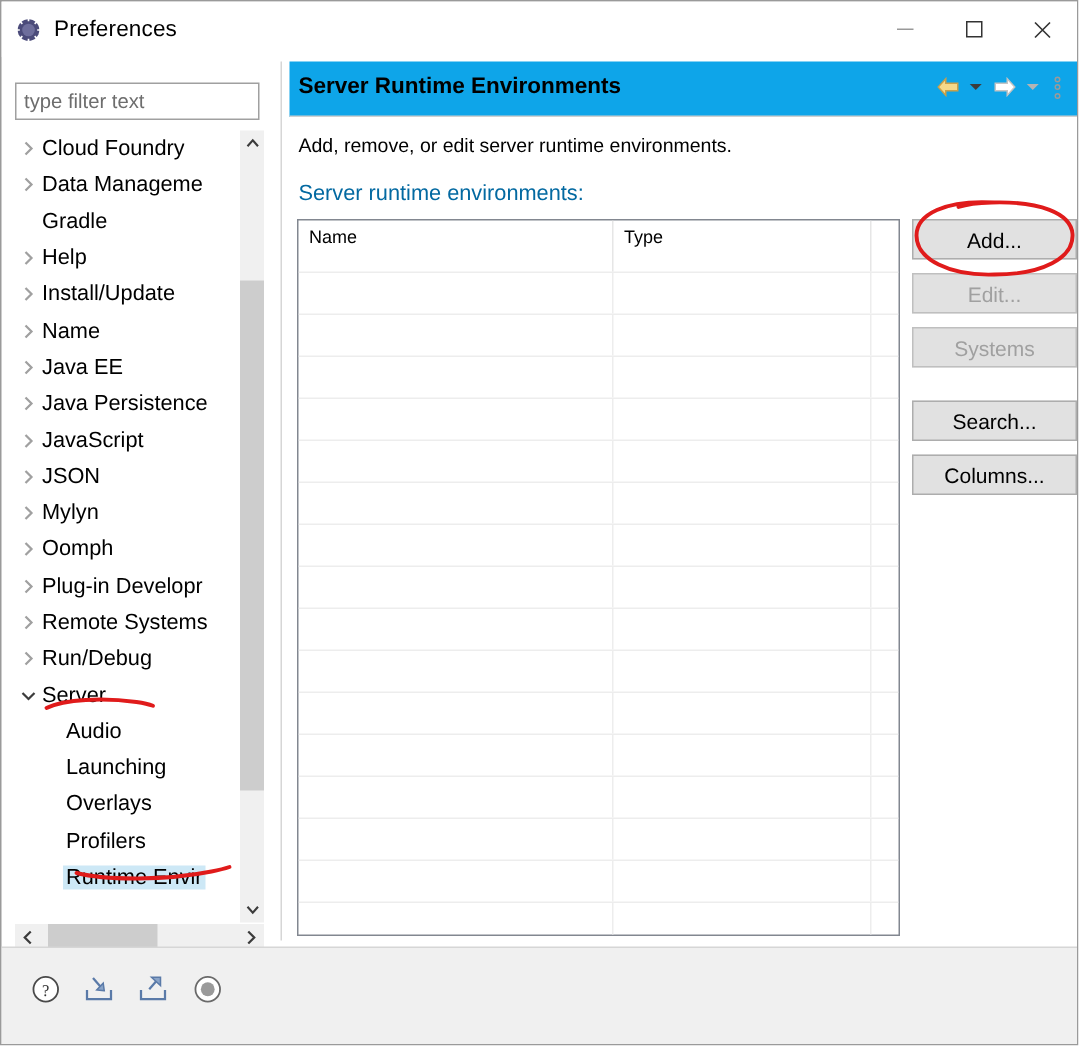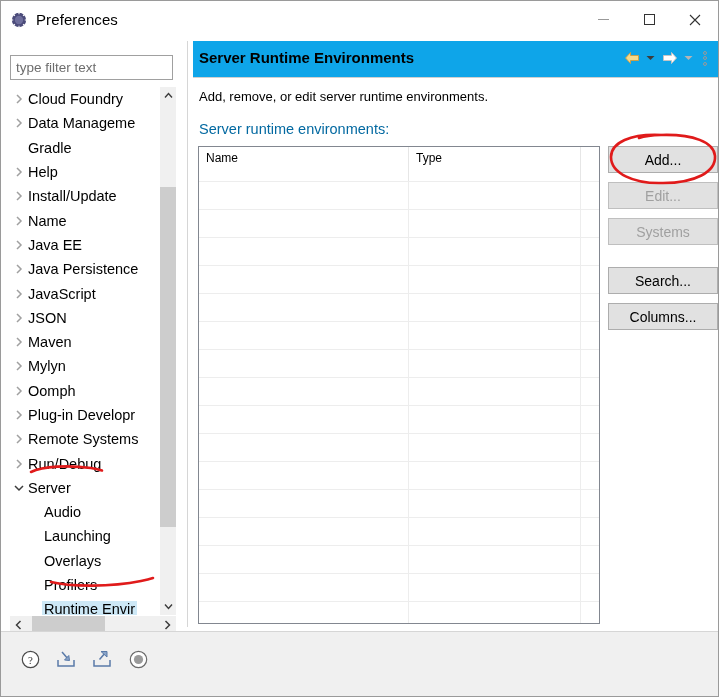--- a/index.html
+++ b/index.html
@@ -366,28 +366,20 @@
               </svg>
             </span>
             <span class="lbl">JSON</span>
           </div>
           <div class="tree-item">
             <span class="chev">
               <svg width="8" height="10" viewBox="0 0 8 10">
                 <path d="M2 1 L6 5 L2 9" stroke="#a0a0a0" stroke-width="1.5" fill="none"></path>
               </svg>
             </span>
-            <span class="lbl">Maven</span>
-          </div>
-          <div class="tree-item">
-            <span class="chev">
-              <svg width="8" height="10" viewBox="0 0 8 10">
-                <path d="M2 1 L6 5 L2 9" stroke="#a0a0a0" stroke-width="1.5" fill="none"></path>
-              </svg>
-            </span>
             <span class="lbl">Mylyn</span>
           </div>
           <div class="tree-item">
             <span class="chev">
               <svg width="8" height="10" viewBox="0 0 8 10">
                 <path d="M2 1 L6 5 L2 9" stroke="#a0a0a0" stroke-width="1.5" fill="none"></path>
               </svg>
             </span>
             <span class="lbl">Oomph</span>
           </div>

